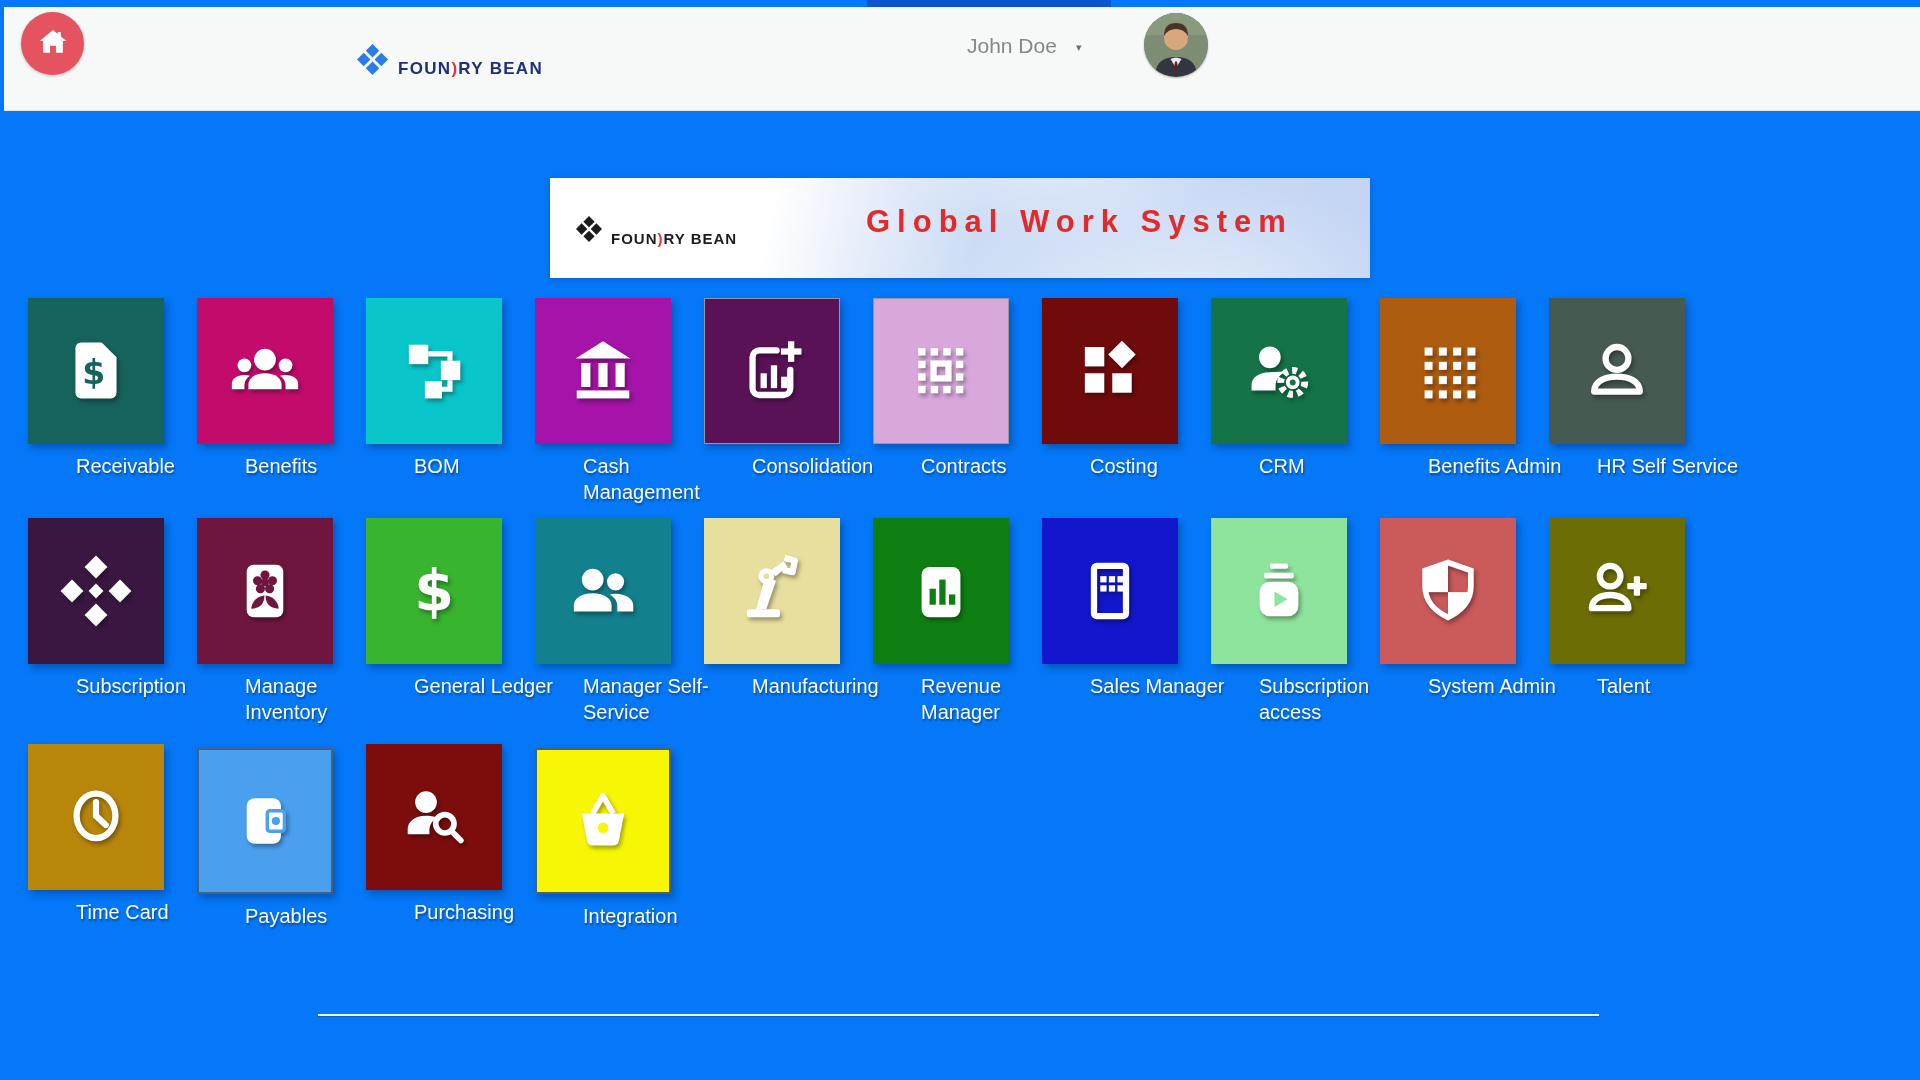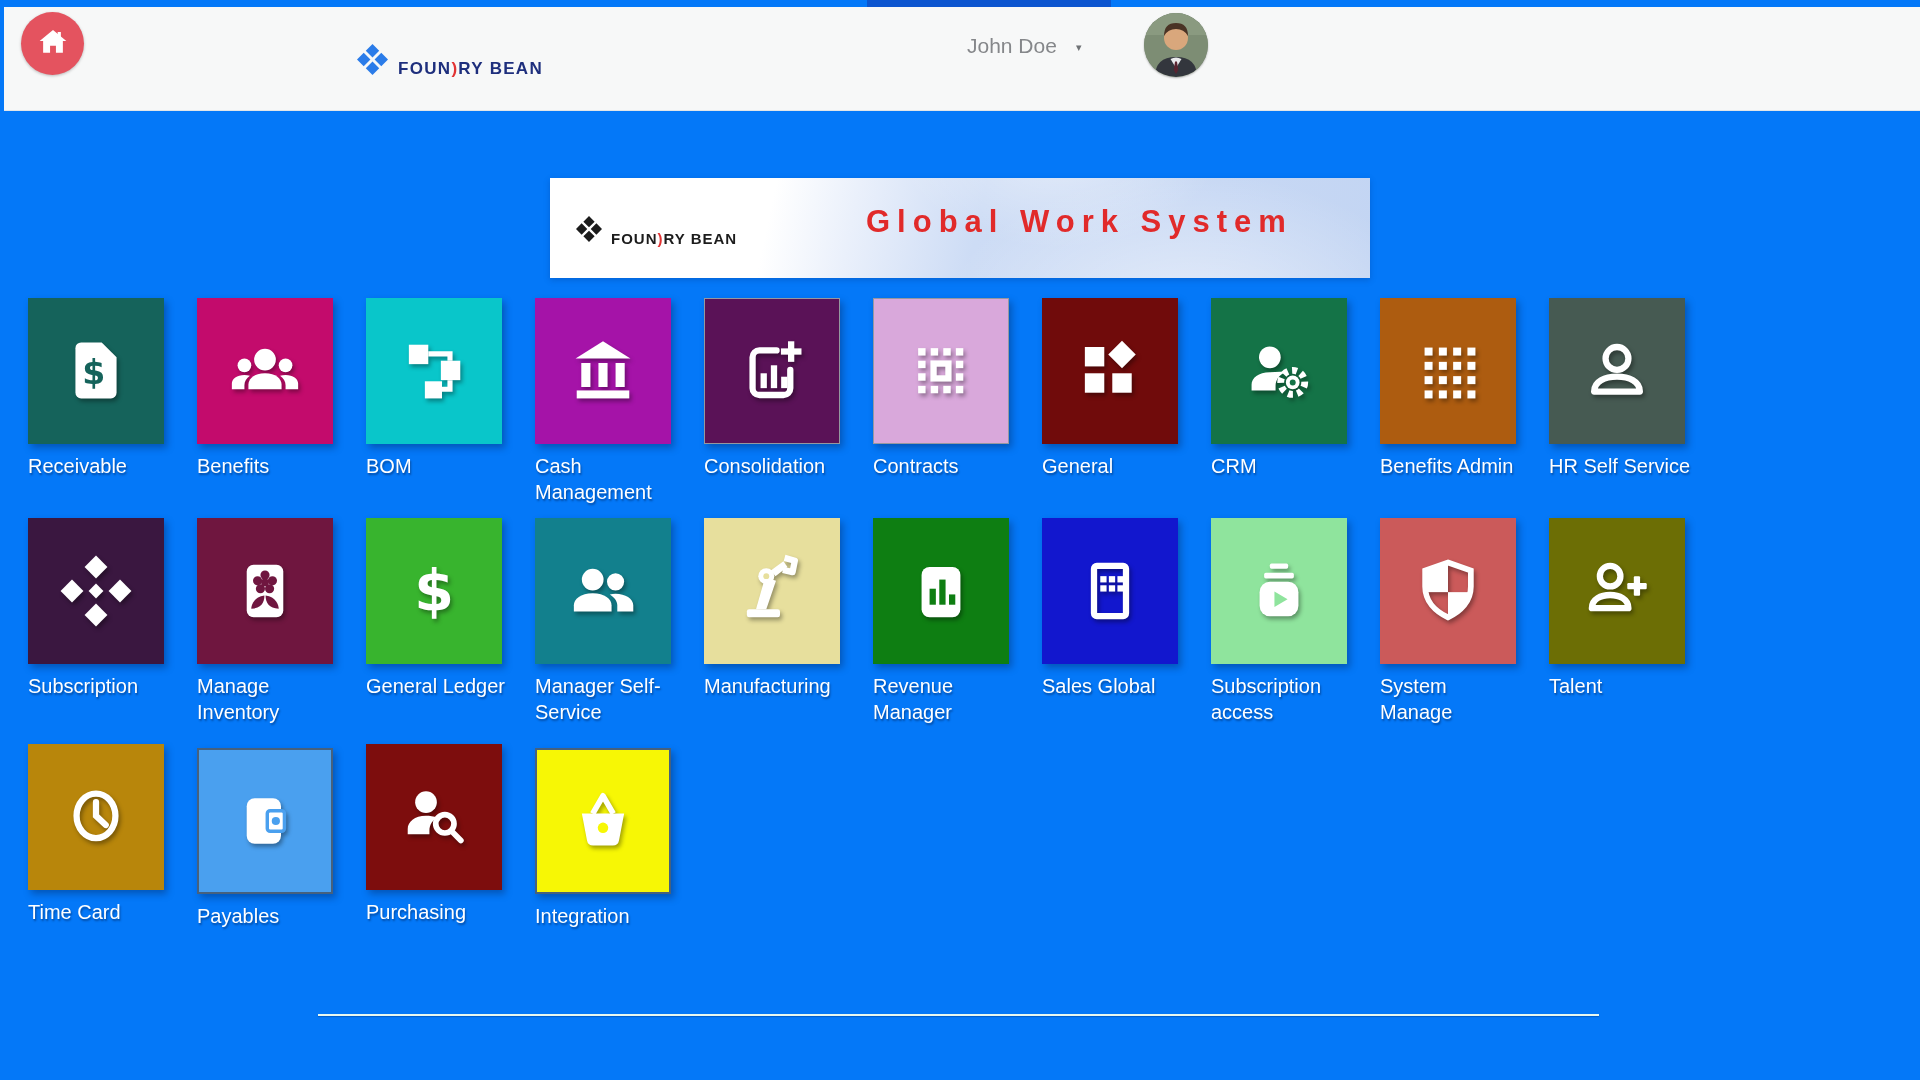--- a/index.html
+++ b/index.html
@@ -55,20 +55,21 @@
     width:136px;height:146px;display:flex;align-items:center;justify-content:center;
     box-shadow:3px 4px 7px rgba(0,25,70,.35);cursor:pointer;box-sizing:border-box;
   }
   .cell.frame-light .tile{border:1px solid #9598a0;}
   .cell.frame-dark  .tile{border:2px solid #47617d;margin-top:4px;}
   .ticon{width:80px;height:80px;display:block;filter:drop-shadow(2px 3px 2px rgba(0,0,0,.35));}
   .ticon svg{width:80px;height:80px;display:block;}
   .tlabel{
     margin-top:9px;width:142px;font-size:20px;line-height:26px;color:#ffffff;
     text-shadow:1px 1.5px 2px rgba(0,20,60,.45);
+    margin-left:48px;
   }
   
   .divider{
     position:absolute;left:318px;top:1014px;width:1281px;height:2px;
     background:#e9f8ef;box-shadow:0 1px 1px rgba(0,60,140,.45);
   }
 </style>
 </head>
 <body>
 
@@ -231,21 +232,21 @@
       <div class="tile" style="background: rgb(112, 11, 11);">
         <span class="ticon">
           <svg viewBox="0 0 70 70" fill="#fff">
             <rect x="13" y="14" width="17" height="17"></rect>
             <rect x="13" y="37" width="17" height="17"></rect>
             <rect x="37" y="37" width="17" height="17"></rect>
             <rect x="37" y="12" width="17" height="17" transform="rotate(45 45.5 20.5)"></rect>
           </svg>
         </span>
       </div>
-      <div class="tlabel">General</div>
+      <div class="tlabel">Costing</div>
     </div>
     <div class="cell">
       <div class="tile" style="background: rgb(20, 115, 71);">
         <span class="ticon">
           <svg viewBox="0 0 70 70">
             <g fill="#fff">
               <circle cx="27" cy="23" r="9.5"></circle>
               <path d="M27 36c-10 0-16 5-16 11v5h21v-4c0-5.5 3.5-10 8.5-12-4-.7-9-0-13.5 0z"></path>
             </g>
             <circle cx="47" cy="45" r="10.5" fill="none" stroke="#fff" stroke-width="6" stroke-dasharray="4.3 3.8"></circle>
@@ -394,21 +395,21 @@
               <rect x="26.5" y="22" width="5.5" height="5.5"></rect>
               <rect x="26.5" y="30" width="5.5" height="5.5"></rect>
               <rect x="34" y="22" width="5.5" height="5.5"></rect>
               <rect x="34" y="30" width="5.5" height="5.5"></rect>
               <rect x="41.5" y="22" width="5.5" height="5.5"></rect>
               <rect x="41.5" y="30" width="5.5" height="5.5"></rect>
             </g>
           </svg>
         </span>
       </div>
-      <div class="tlabel">Sales Global</div>
+      <div class="tlabel">Sales Manager</div>
     </div>
     <div class="cell">
       <div class="tile" style="background: rgb(143, 228, 157);">
         <span class="ticon">
           <svg viewBox="0 0 70 70">
             <g fill="#fff">
               <rect x="27" y="11" width="16" height="4.5" rx="1.5"></rect>
               <rect x="22" y="19" width="26" height="5" rx="1.5"></rect>
               <rect x="18" y="27" width="34" height="30" rx="9"></rect>
             </g>
@@ -428,21 +429,21 @@
               </clipPath>
             </defs>
             <path d="M35 10l20 7v14c0 13-9 22-20 27-11-5-20-14-20-27V17z" fill="none" stroke="#fff" stroke-width="5"></path>
             <g clip-path="url(#clipShield)" fill="#fff">
               <rect x="15" y="10" width="20" height="26"></rect>
               <rect x="35" y="36" width="20" height="25"></rect>
             </g>
           </svg>
         </span>
       </div>
-      <div class="tlabel">System Manage</div>
+      <div class="tlabel">System Admin</div>
     </div>
     <div class="cell">
       <div class="tile" style="background: rgb(108, 110, 5);">
         <span class="ticon">
           <svg viewBox="0 0 70 70">
             <g fill="none" stroke="#fff" stroke-width="5.5">
               <circle cx="29" cy="22" r="9"></circle>
               <path d="M13 50c0-8 8-11.5 16-11.5S45 42 45 50z" stroke-linejoin="round"></path>
             </g>
             <g fill="#fff">

